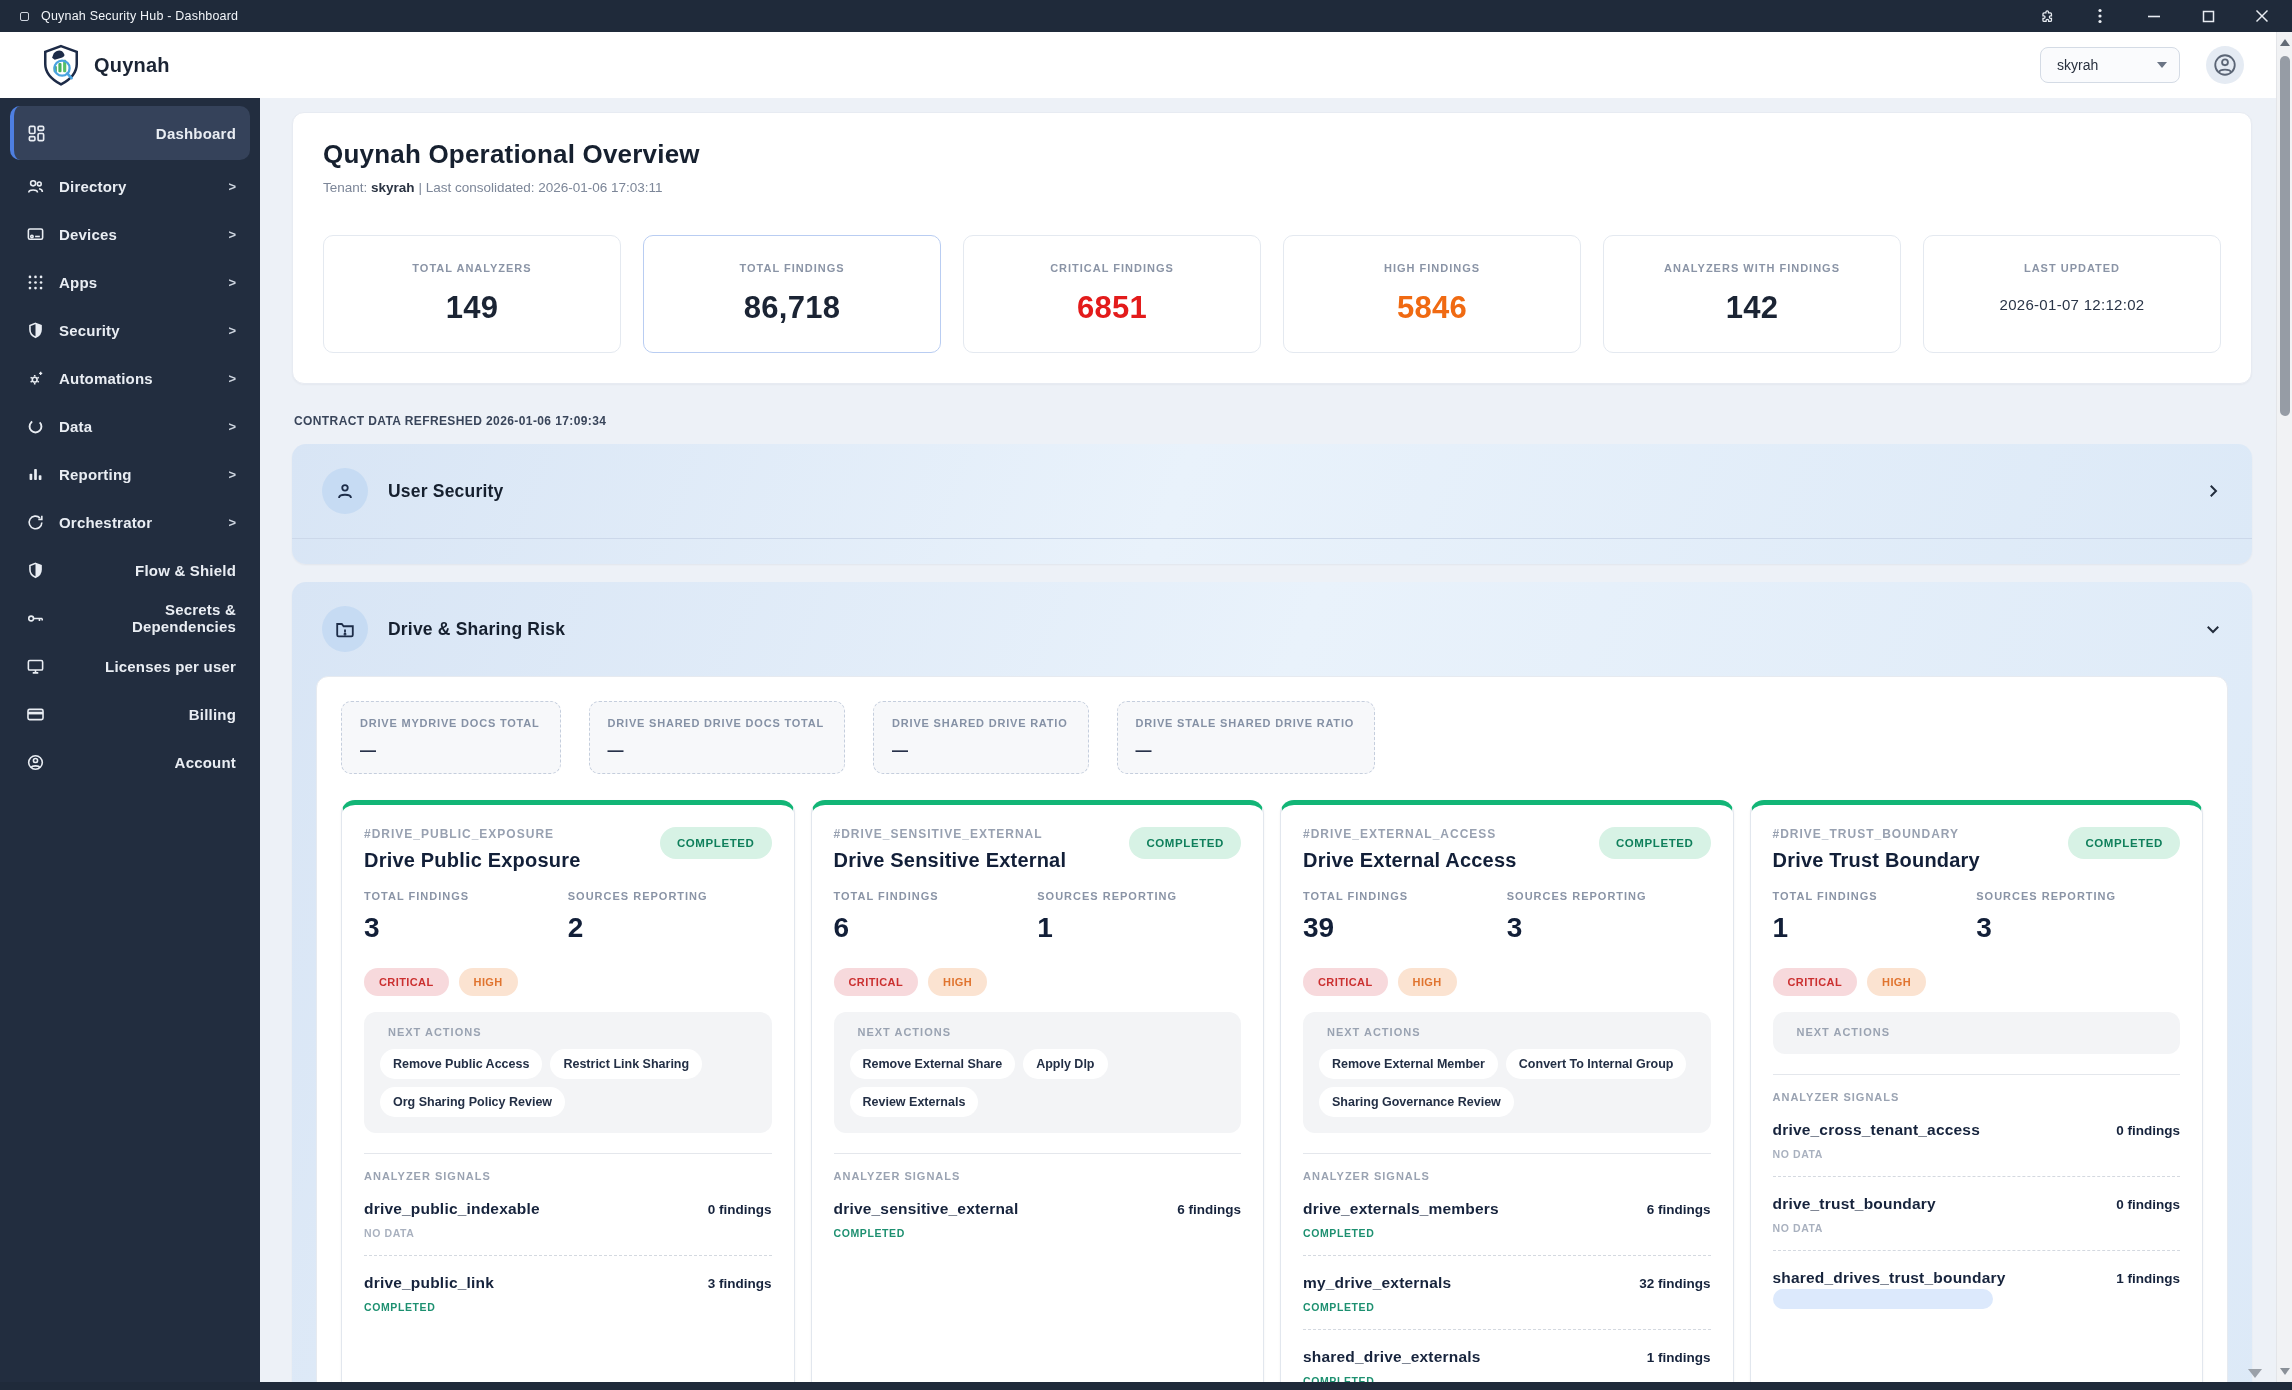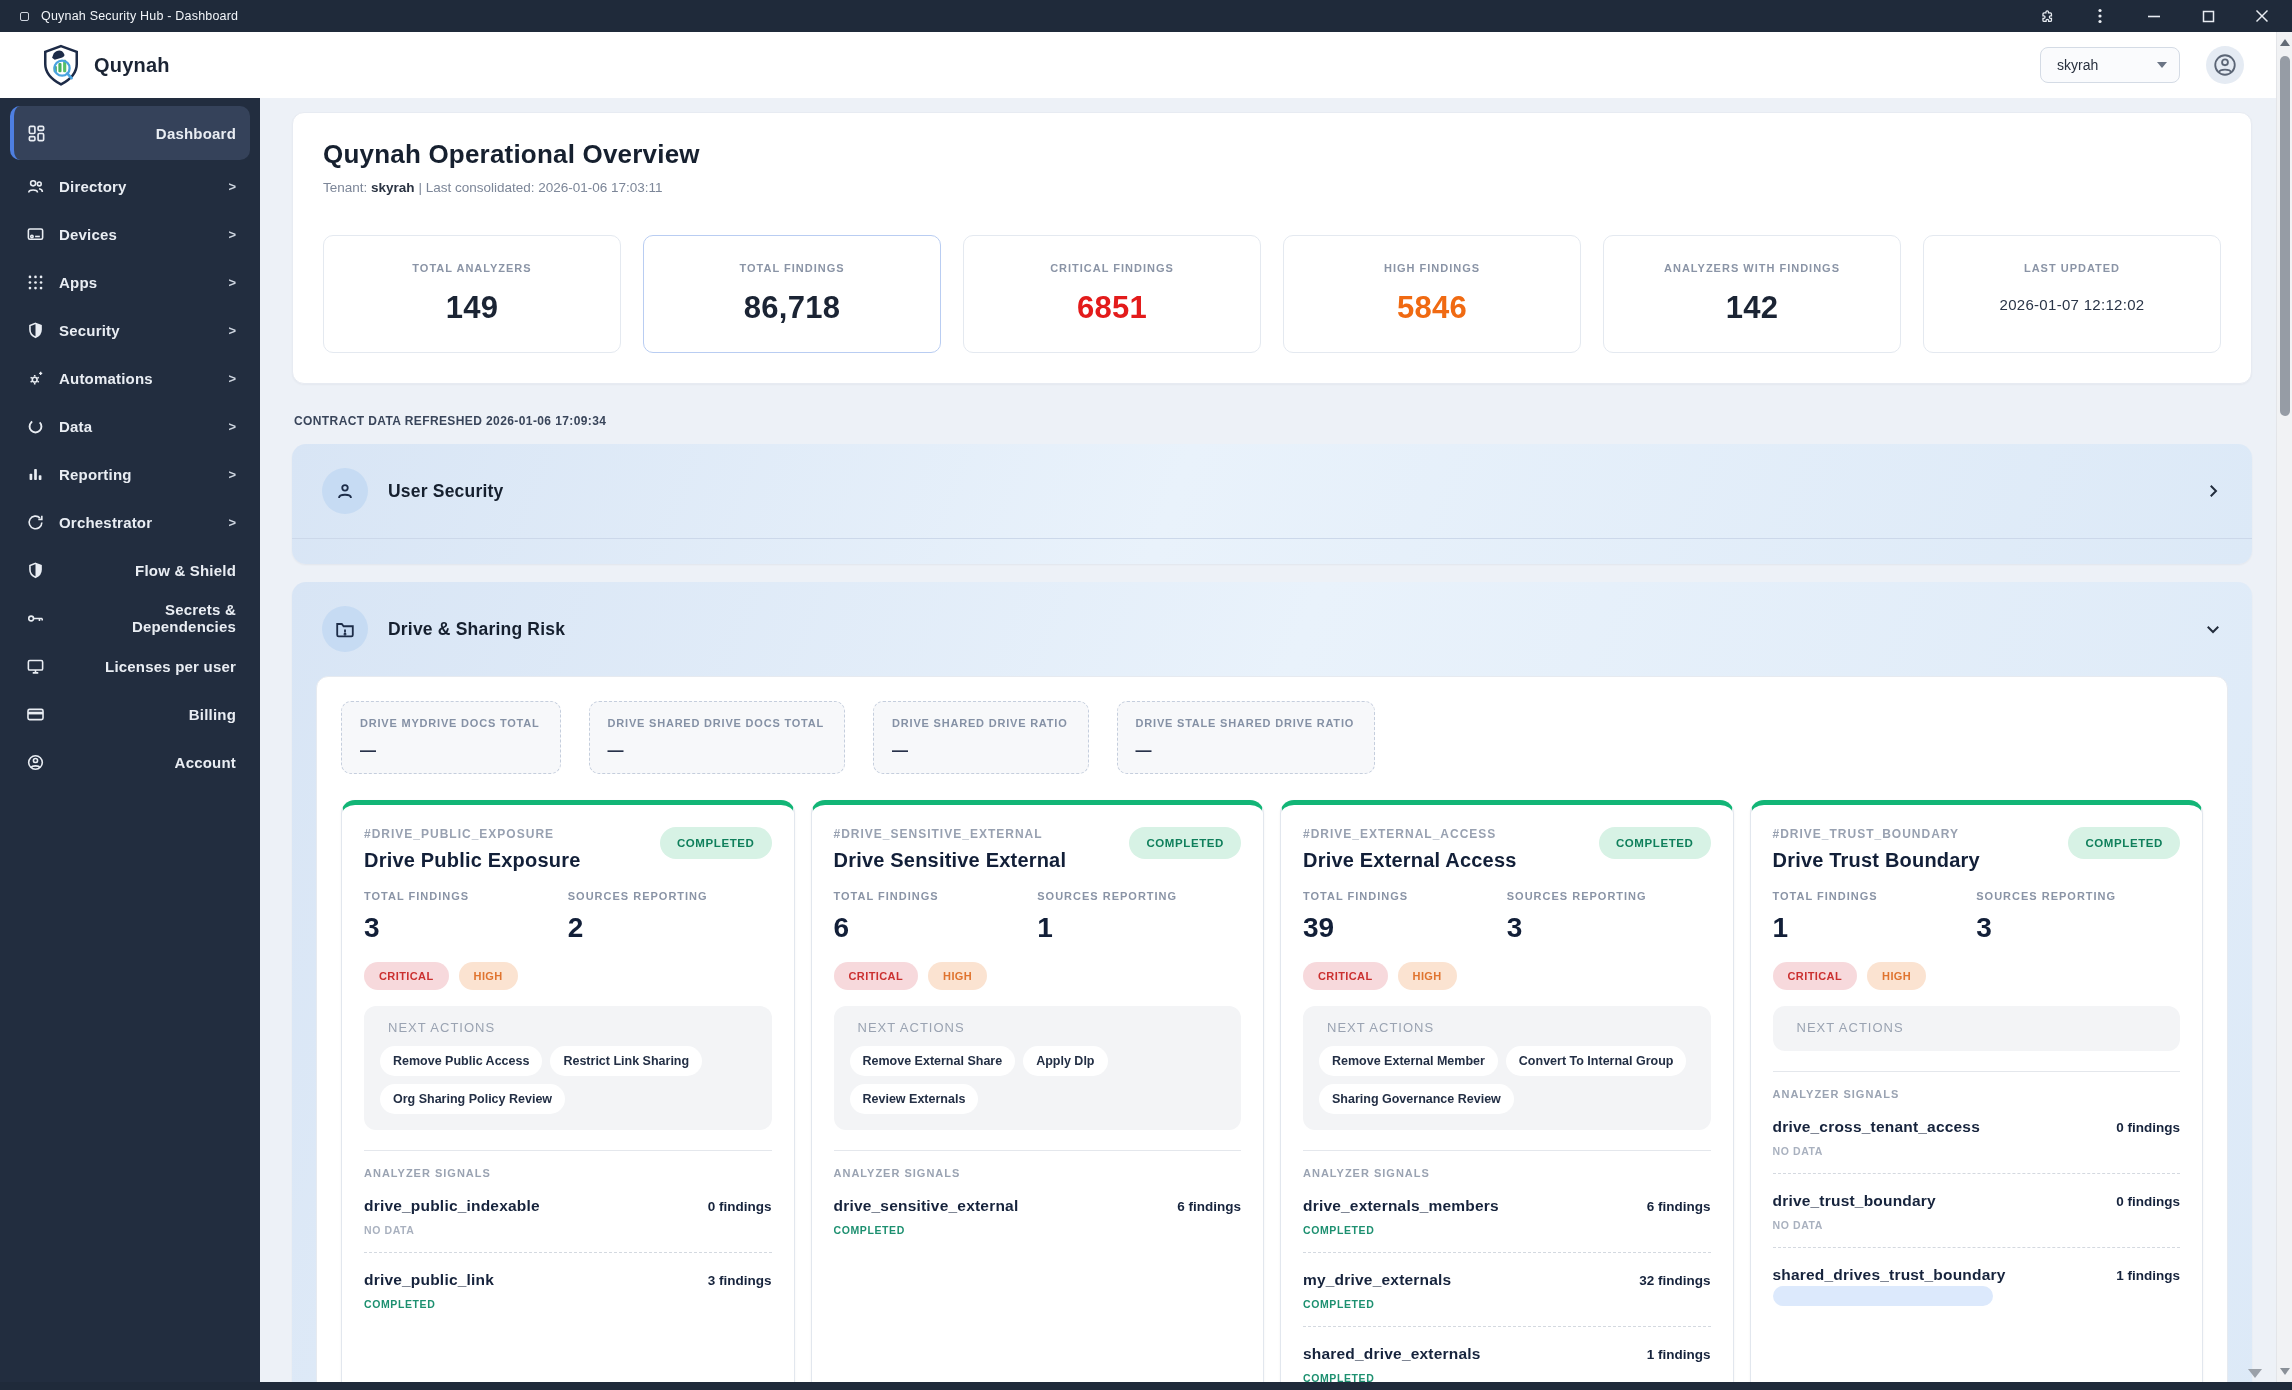--- a/index.html
+++ b/index.html
@@ -76,26 +76,26 @@
   .acard { background:#fff; border:1px solid #e2e7ee; border-top:5px solid #12b576; border-radius:14px; padding:22px; min-width:0;
     box-shadow:0 1px 3px rgba(16,24,40,.05); min-height:660px; }
   .acard-top { display:flex; justify-content:space-between; align-items:flex-start; gap:10px; }
   .tag { font-size:12px; font-weight:600; letter-spacing:1px; color:#98a1b1; }
   .atitle { margin-top:8px; font-size:20px; font-weight:800; color:#121f38; letter-spacing:.2px; }
   .status-pill { flex:none; background:#d7f2e5; color:#0f7f5b; font-size:11.5px; font-weight:800; letter-spacing:.6px;
     border-radius:999px; padding:10px 17px; }
   .ametrics { margin-top:18px; display:grid; grid-template-columns:1fr 1fr; }
   .mlabel { font-size:11px; font-weight:600; letter-spacing:1px; color:#8a94a6; }
   .mvalue { margin-top:10px; font-size:28px; font-weight:800; color:#121f38; }
-  .sevrow { margin-top:18px; display:flex; gap:10px; }
+  .sevrow { margin-top:24px; display:flex; gap:10px; }
   .sev { font-size:11px; font-weight:800; letter-spacing:.4px; border-radius:999px; padding:8px 15px; }
   .sev.critical { background:#f7d9dc; color:#cb3030; }
   .sev.high { background:#fbe3d1; color:#e0742f; }
   .nextbox { margin-top:16px; background:#f3f4f6; border-radius:12px; padding:14px 16px 16px 16px; }
-  .nb-label { font-size:13px; font-weight:400; letter-spacing:1px; color:#9aa3b2;padding-left:8px; }
+  .nb-label { font-size:11px; font-weight:700; letter-spacing:1px; color:#9aa3b2;padding-left:8px; }
   .nb-pills { margin-top:11px; display:flex; flex-wrap:wrap; gap:8px; }
   .npill { background:#fff; border-radius:999px; padding:8px 13px; font-size:12.5px; font-weight:600; color:#232f45; white-space:nowrap; }
   .adivider { margin:20px 0 16px 0; border-top:1px solid #e4e7ec; }
   .sig-head { font-size:11px; font-weight:700; letter-spacing:1px; color:#9aa3b2; }
   .sigrow { margin-top:18px; }
   .sig-line { display:flex; justify-content:space-between; align-items:baseline; gap:8px; }
   .signame { font-size:15.5px; font-weight:800; color:#16233c; letter-spacing:.2px; overflow-wrap:anywhere; }
   .sigfind { font-size:13.5px; font-weight:800; color:#16233c; white-space:nowrap; }
   .sigstatus { margin-top:9px; font-size:10.5px; font-weight:800; letter-spacing:.6px; }
   .sigstatus.ok { color:#1d9070; }

